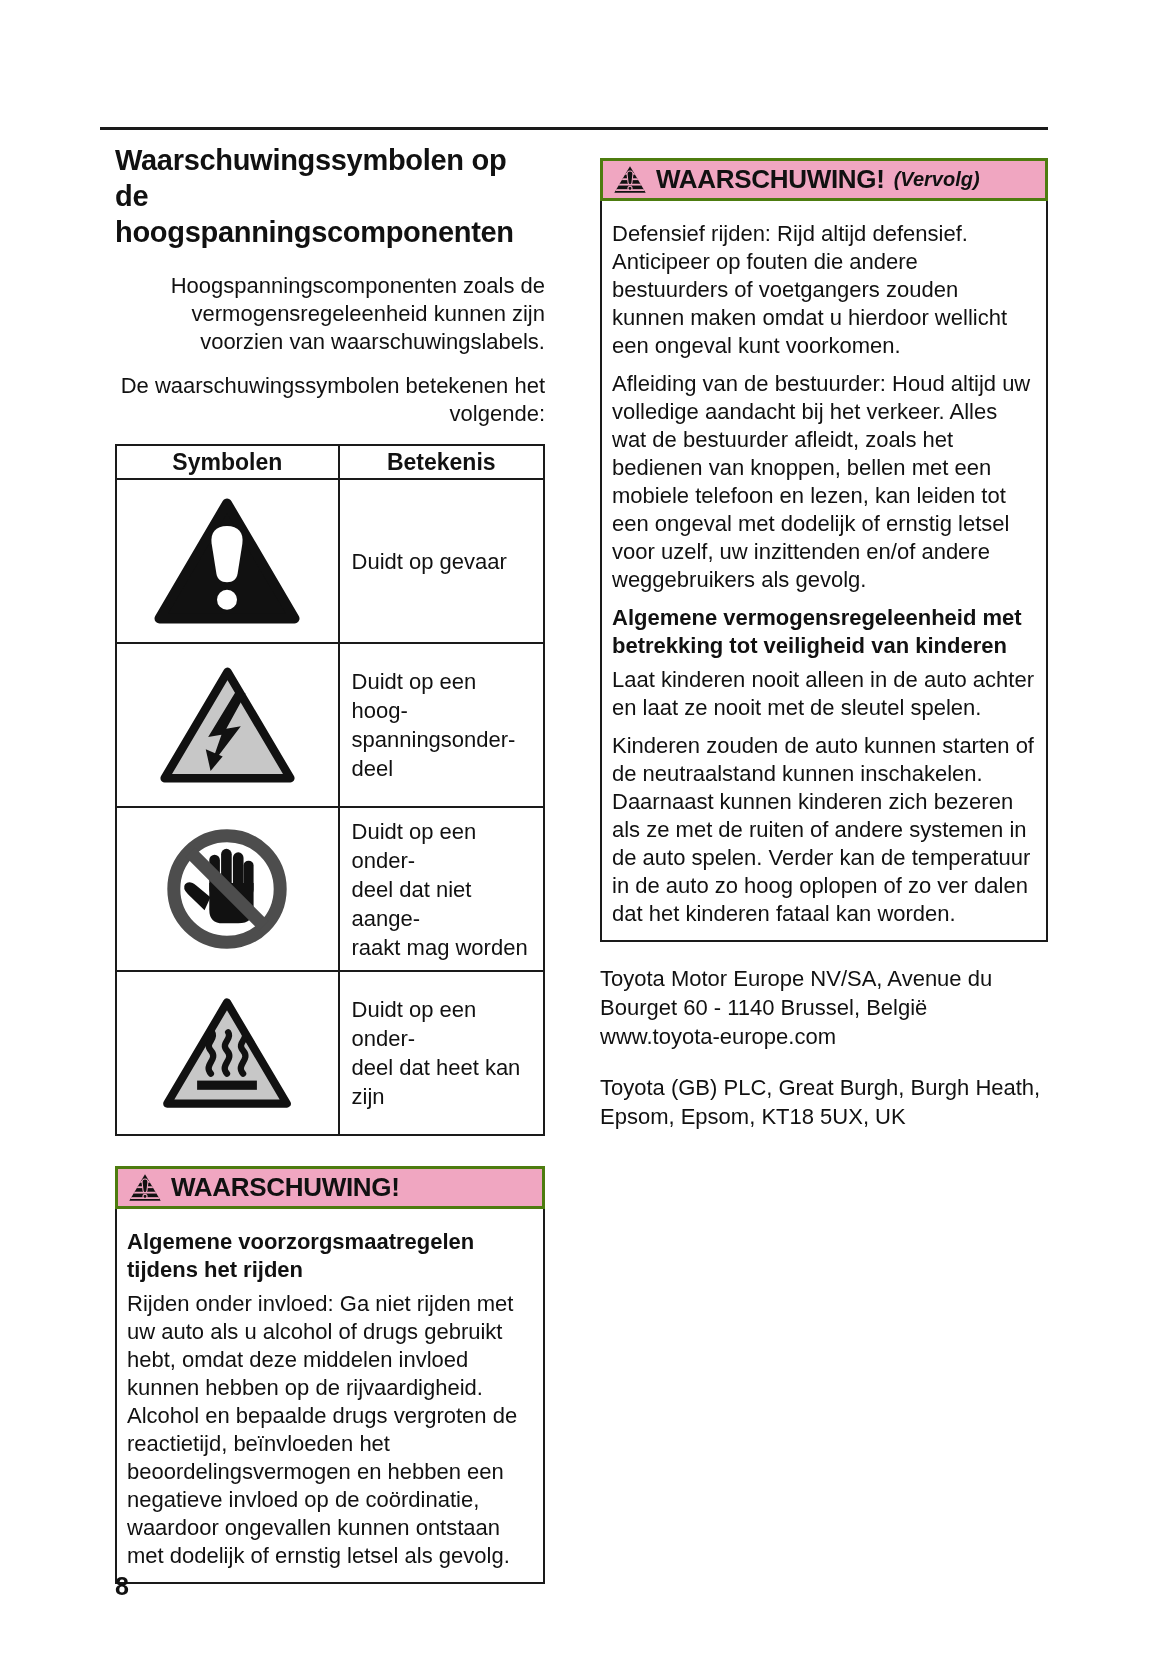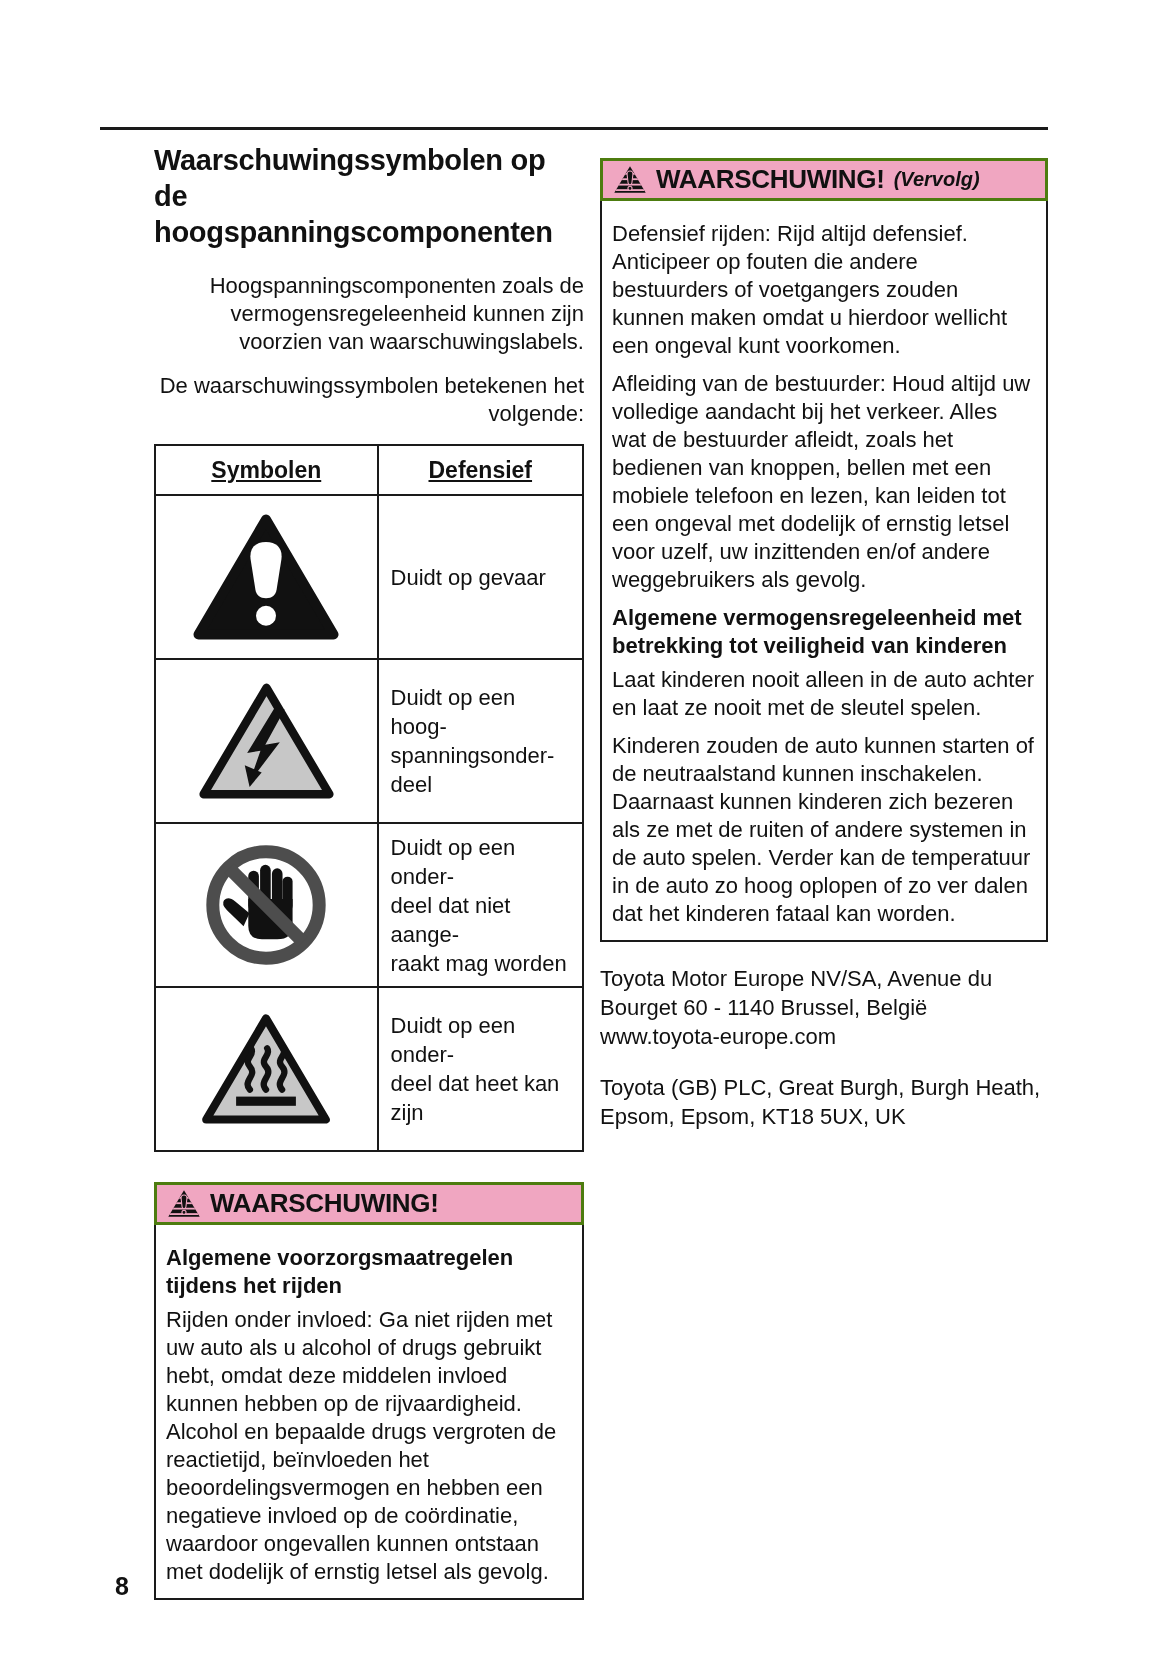--- a/index.html
+++ b/index.html
@@ -1,27 +1,27 @@
 <!DOCTYPE html>
 <html><head>
 <meta charset="utf-8">
 <style>
   html,body{margin:0;padding:0;background:#ffffff;}
   .page{position:relative;width:1165px;height:1653px;background:#ffffff;
         font-family:"Liberation Sans", sans-serif;color:#111;overflow:hidden;}
   .toprule{position:absolute;left:100px;top:127px;width:948px;height:3px;background:#1a1a1a;}
-  .col-left{position:absolute;left:115px;top:142px;width:430px;margin-left:39px;}
+  .col-left{position:absolute;left:115px;top:142px;width:430px;}
   .col-right{position:absolute;left:600px;top:158px;width:448px;}
 
   h1.title{font-size:29px;line-height:36px;font-weight:bold;margin:0 0 22px;letter-spacing:-0.3px;}
   p.intro{font-size:22px;line-height:28px;margin:0 0 16px;text-align:right;}
 
   table.symbols{border-collapse:collapse;width:100%;margin-top:6px;}
   table.symbols th, table.symbols td{border:2px solid #1a1a1a;}
-  table.symbols th{font-size:23px;font-weight:bold;height:32px;padding:8px;text-decoration:underline;}
+  table.symbols th{font-size:23px;font-weight:bold;height:32px;padding:0;}
   td.sym-cell{width:52%;height:160px;text-align:center;vertical-align:middle;}
   td.meaning-cell{font-size:22px;line-height:29px;padding:6px 6px 6px 12px;vertical-align:middle;}
   .preline{white-space:pre-line;}
 
   .warnbox{margin-top:30px;}
   .warnbar{background:#F0A6C1;border:3px solid #4d7c0f;display:flex;align-items:center;
            gap:9px;padding:3px 10px;}
   .warntitle{font-size:26px;font-weight:bold;letter-spacing:-0.3px;}
   .warnsuffix{font-size:20px;font-weight:bold;font-style:italic;margin-left:0;}
   .warnbody{border:2px solid #1a1a1a;border-top:none;padding:19px 10px 12px;}
@@ -44,21 +44,21 @@
 
   <div class="col-left">
     <h1 class="title">Waarschuwingssymbolen op de hoogspanningscomponenten</h1>
     <p class="intro">Hoogspanningscomponenten zoals de vermogensregeleenheid kunnen zijn voorzien van waarschuwingslabels.</p>
     <p class="intro">De waarschuwingssymbolen betekenen het volgende:</p>
 
     <table class="symbols">
       <thead>
         <tr>
           <th>Symbolen</th>
-          <th>Defensief</th>
+          <th>Betekenis</th>
         </tr>
       </thead>
       <tbody>
         <tr>
           <td class="sym-cell">
             <svg width="150" height="130" viewBox="0 0 120 104">
               <path d="M60 6 L114 98 L6 98 Z" fill="#111" stroke="#111" stroke-width="8" stroke-linejoin="round"></path>
               <path d="M60 24 c9 0 13.5 5.5 12.3 14 l-3.8 24 c-.7 4.4-3.7 7-8.5 7 s-7.8-2.6-8.5-7 l-3.8-24 C46.5 29.5 51 24 60 24 Z" fill="#fff"></path>
               <circle cx="60" cy="83" r="8" fill="#fff"></circle>
             </svg>

